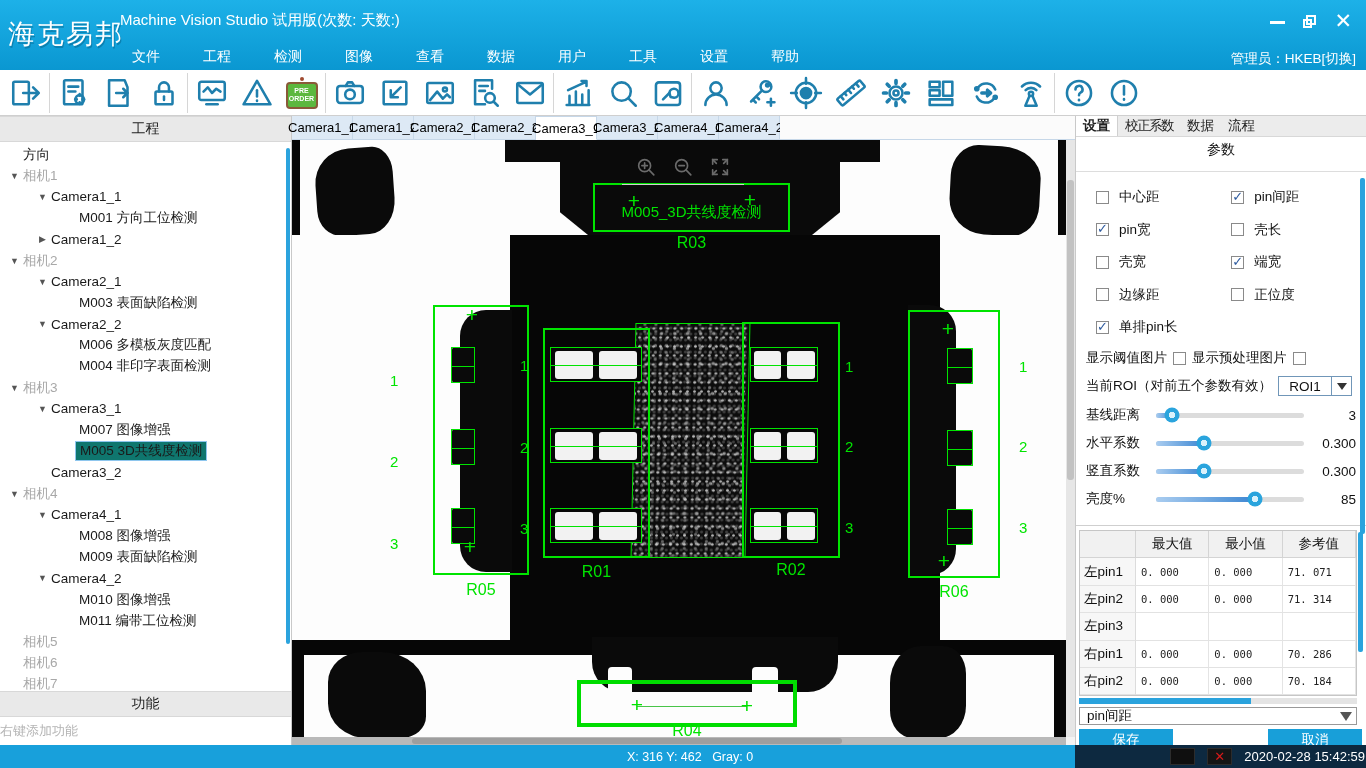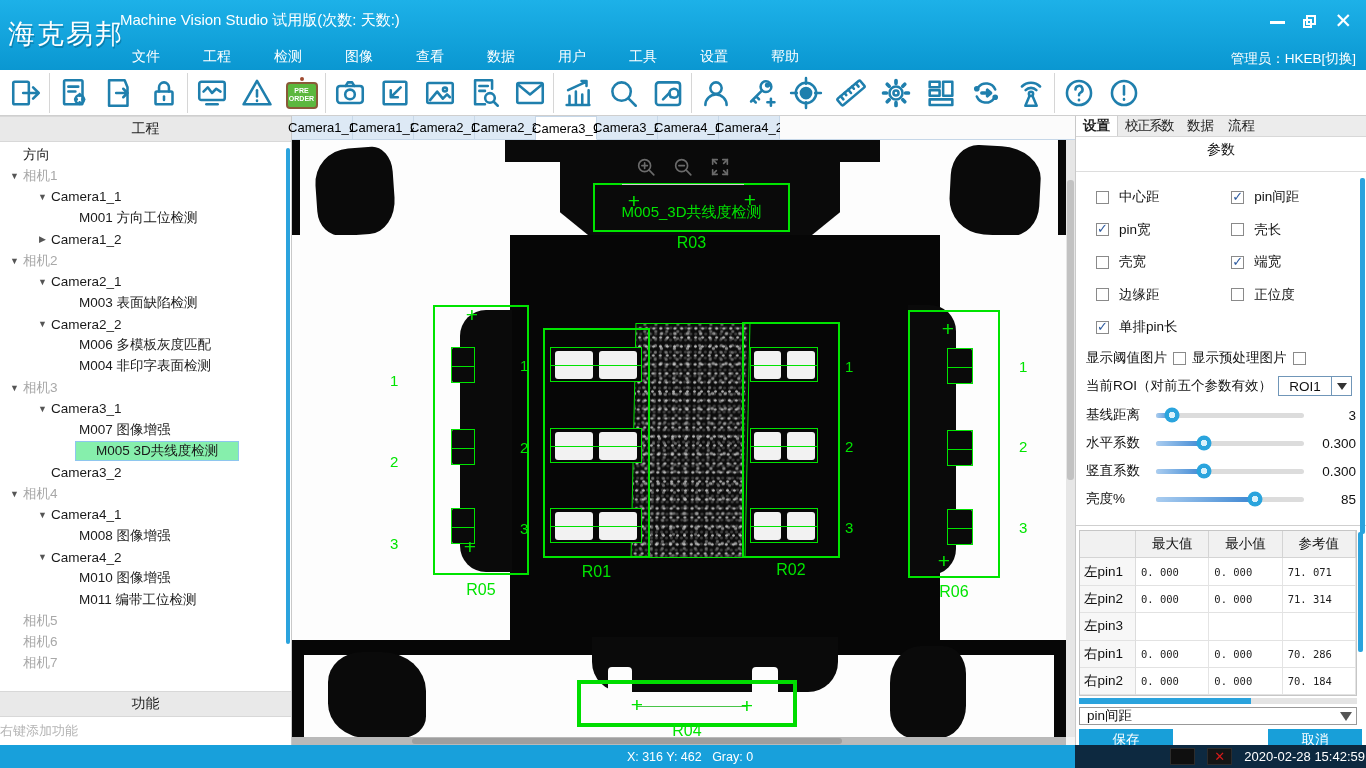--- a/index.html
+++ b/index.html
@@ -38,21 +38,21 @@
   
   .left-panel{position:absolute;left:0;top:116px;width:292px;height:629px;background:#fff;
     border-right:1px solid #c9c9c9}
   .panel-header{height:26px;background:#e9e9e9;border-top:1px solid #d8d8d8;border-bottom:1px solid #d8d8d8;
     display:flex;align-items:center;justify-content:center;font-size:14px;color:#222}
   .tree{position:absolute;top:28px;left:0;right:0;bottom:52px;overflow:hidden;background:#fff}
   .tree-row{height:21.2px;display:flex;align-items:center;font-size:13.5px;color:#1a1a1a;white-space:nowrap}
   .tree-row .arrow{width:17px;font-size:9px;color:#555;text-align:center;flex:none}
   .lv0{padding-left:6px}.lv1{padding-left:34px}.lv2{padding-left:62px}
   .gray{color:#a8a8a8}
-  .sel .lbl{background:#86efac;border:1px solid #8ec6ee;padding:0 20px;margin-left:-4px}
+  .sel .lbl{background:#0f766e;border:1px solid #8ec6ee;padding:0 4px;margin-left:-4px}
   .tree-scroll{position:absolute;right:1px;top:4px;width:4px;height:496px;background:#2ba3dd;border-radius:2px}
   .fn-header{position:absolute;left:0;right:0;bottom:28px;height:26px;background:#e9e9e9;
     border-top:1px solid #d8d8d8;border-bottom:1px solid #d8d8d8;display:flex;align-items:center;
     justify-content:center;font-size:14px;color:#222}
   .fn-placeholder{position:absolute;left:0;right:0;bottom:0;height:28px;background:#fff;color:#b4b4b4;
     font-size:13px;display:flex;align-items:center;padding-left:0}
 
   
   .center{position:absolute;left:292px;top:116px;width:783px;height:629px;background:#f4f4f4}
   .cam-tabs{height:24px;display:flex;background:#fff}
@@ -440,20 +440,24 @@
           <span class="lbl">相机4</span>
         </div>
       <div class="tree-row lv1">
           <span class="arrow">▼</span>
           <span class="lbl">Camera4_1</span>
         </div>
       <div class="tree-row lv2">
           <span class="arrow"></span>
           <span class="lbl">M008  图像增强</span>
         </div>
+      <div class="tree-row lv2">
+          <span class="arrow"></span>
+          <span class="lbl">M009  表面缺陷检测</span>
+        </div>
       <div class="tree-row lv1">
           <span class="arrow">▼</span>
           <span class="lbl">Camera4_2</span>
         </div>
       <div class="tree-row lv2">
           <span class="arrow"></span>
           <span class="lbl">M010  图像增强</span>
         </div>
       <div class="tree-row lv2">
           <span class="arrow"></span>

